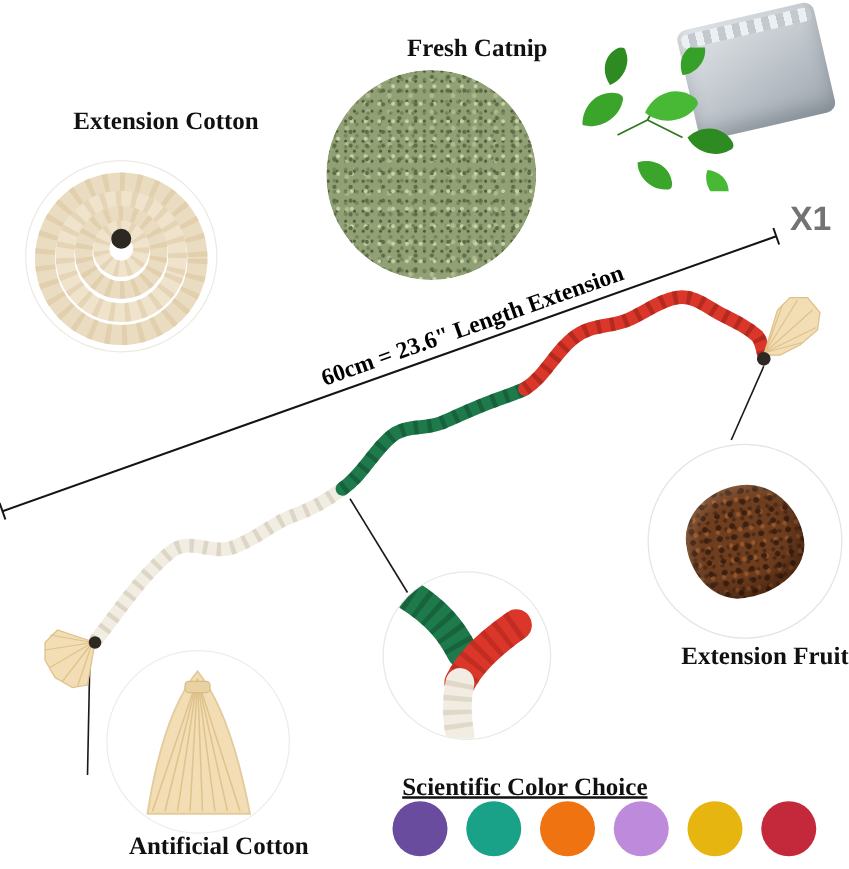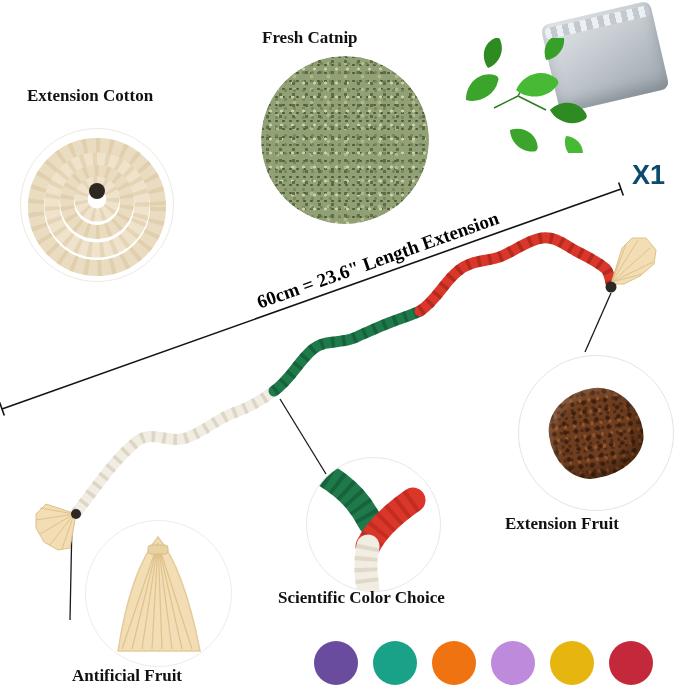--- a/index.html
+++ b/index.html
@@ -1,25 +1,25 @@
 <!DOCTYPE html>
 <html><head>
 <meta charset="utf-8">
 <style>
   html,body{margin:0;padding:0;background:#fff;}
   .stage{position:relative;width:679px;height:695px;background:#fff;overflow:hidden;
          font-family:"Liberation Serif",serif;}
-  .callout{position:absolute;font-weight:700;font-size:17px;color:#111;text-align:left;white-space:nowrap;}
+  .callout{position:absolute;font-weight:700;font-size:20px;color:#111;text-align:right;white-space:nowrap;}
   #lbl-purified{left:27px;top:86px;width:180px;}
   #lbl-catnip{left:262px;top:28px;width:176px;}
   #lbl-silvervine{left:505px;top:514px;width:174px;}
   #lbl-artificial{left:72px;top:666px;width:175px;}
-  #lbl-colorchoice{left:278px;top:588px;width:240px;}
+  #lbl-colorchoice{left:278px;top:619px;width:240px;text-decoration:underline;}
   #qty{position:absolute;left:632px;top:160px;font-family:"Liberation Sans",sans-serif;
-       font-weight:800;font-size:27px;color:#0c4a6e;}
+       font-weight:800;font-size:27px;color:#737373;}
 
   .circle{position:absolute;border-radius:50%;background:#fff;overflow:hidden;}
   #c-cotton{left:20px;top:128px;width:152px;height:152px;border:1px solid #EDEAE2;}
   #c-catnip{left:261px;top:56px;width:168px;height:168px;}
   #c-silver{left:518px;top:355px;width:154px;height:154px;border:1px solid #E4E4E4;}
   #c-tassel{left:85px;top:520px;width:145px;height:145px;border:1px solid #ECECEC;}
   #c-close{left:306px;top:457px;width:133px;height:133px;border:1px solid #E8E8E8;}
 
   .catnip-tex{width:100%;height:100%;border-radius:50%;background-color:#91A075;
     background-image:
@@ -133,21 +133,21 @@
   </div>
   <div class="callout" id="lbl-silvervine">Extension Fruit</div>
 
   <div class="circle" id="c-tassel">
     <svg width="145" height="145" viewBox="0 0 145 145">
       <path d="M72 16 C54 38 40 78 32 130 L114 130 C104 78 90 38 72 16 Z" stroke="#E4CB9C" stroke-width="1.5" style="fill: rgb(242, 221, 180);"></path>
       <path d="M72 22 L36 128 M72 22 L46 128 M72 22 L56 128 M72 22 L66 128 M72 22 L76 128 M72 22 L86 128 M72 22 L96 128 M72 22 L106 128" stroke="#DFC28C" stroke-width="1.2" fill="none"></path>
       <rect x="62" y="24" width="20" height="9" rx="3" fill="#E9D2A2" stroke="#D8BC84" stroke-width="1"></rect>
     </svg>
   </div>
-  <div class="callout" id="lbl-artificial">Antificial Fruit</div>
+  <div class="callout" id="lbl-artificial">Antificial Cotton</div>
 
   <div class="circle" id="c-close">
     <svg width="133" height="133" viewBox="0 0 133 133">
       <path d="M20 18 C42 32 54 46 63 64" fill="none" stroke-width="25" stroke-linecap="round" style="stroke: rgb(30, 122, 74);"></path>
       <path d="M20 18 C42 32 54 46 63 64" fill="none" stroke="#0F4A2D" stroke-width="25" stroke-dasharray="4 7" opacity=".45"></path>
       <path d="M106 42 C86 56 70 70 61 88" fill="none" stroke-width="25" stroke-linecap="round" style="stroke: rgb(218, 54, 42);"></path>
       <path d="M106 42 C86 56 70 70 61 88" fill="none" stroke="#A32216" stroke-width="25" stroke-dasharray="4 7" opacity=".45"></path>
       <path d="M61 88 C58 102 58 114 61 130" fill="none" stroke-width="23" stroke-linecap="round" style="stroke: rgb(241, 237, 226);"></path>
       <path d="M61 88 C58 102 58 114 61 130" fill="none" stroke="#CFC6B0" stroke-width="23" stroke-dasharray="4 7" opacity=".5"></path>
     </svg>

